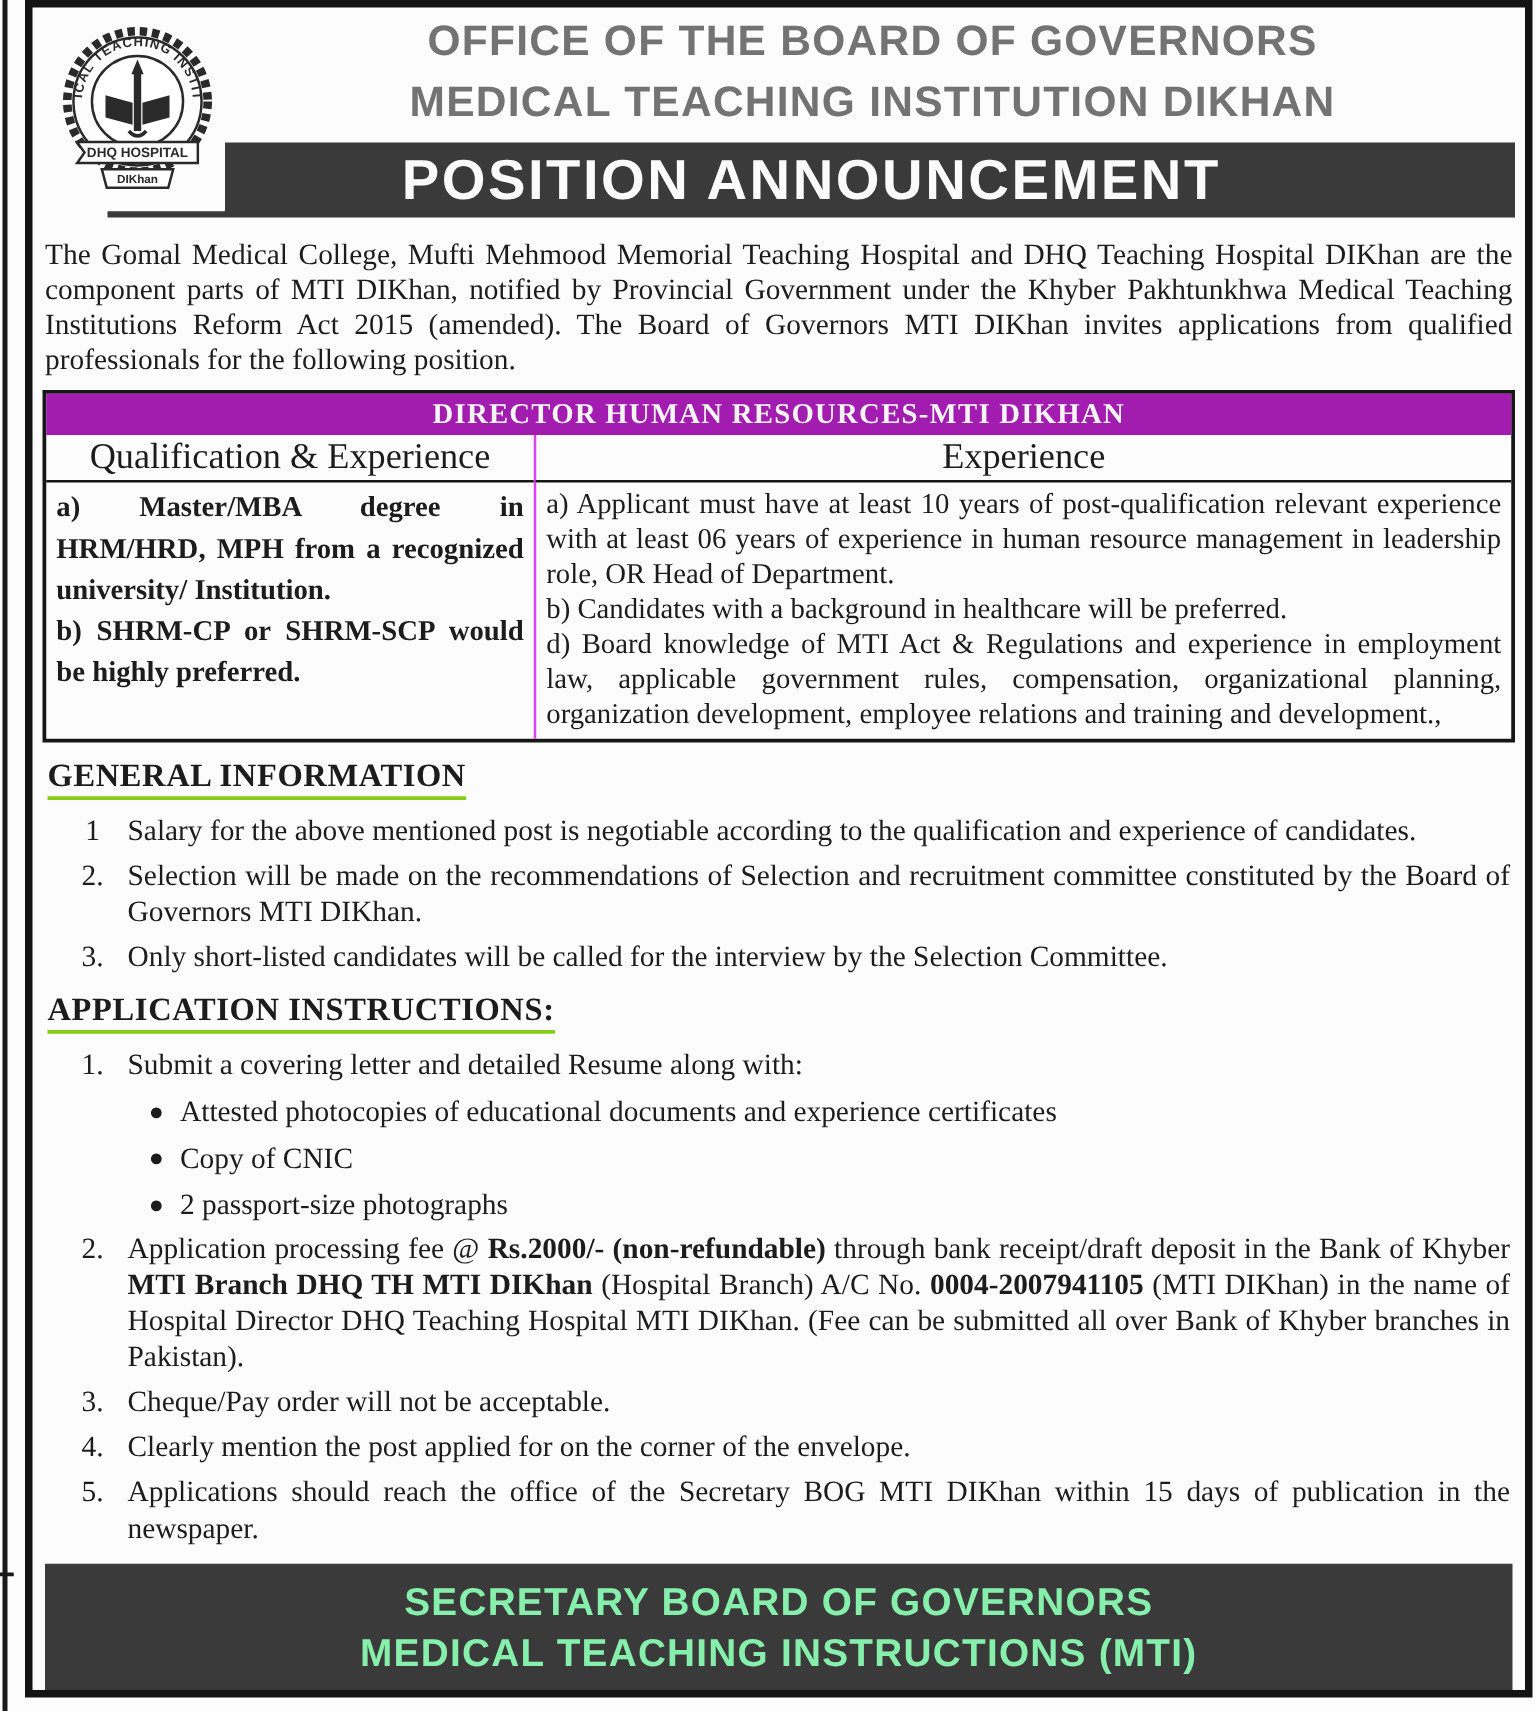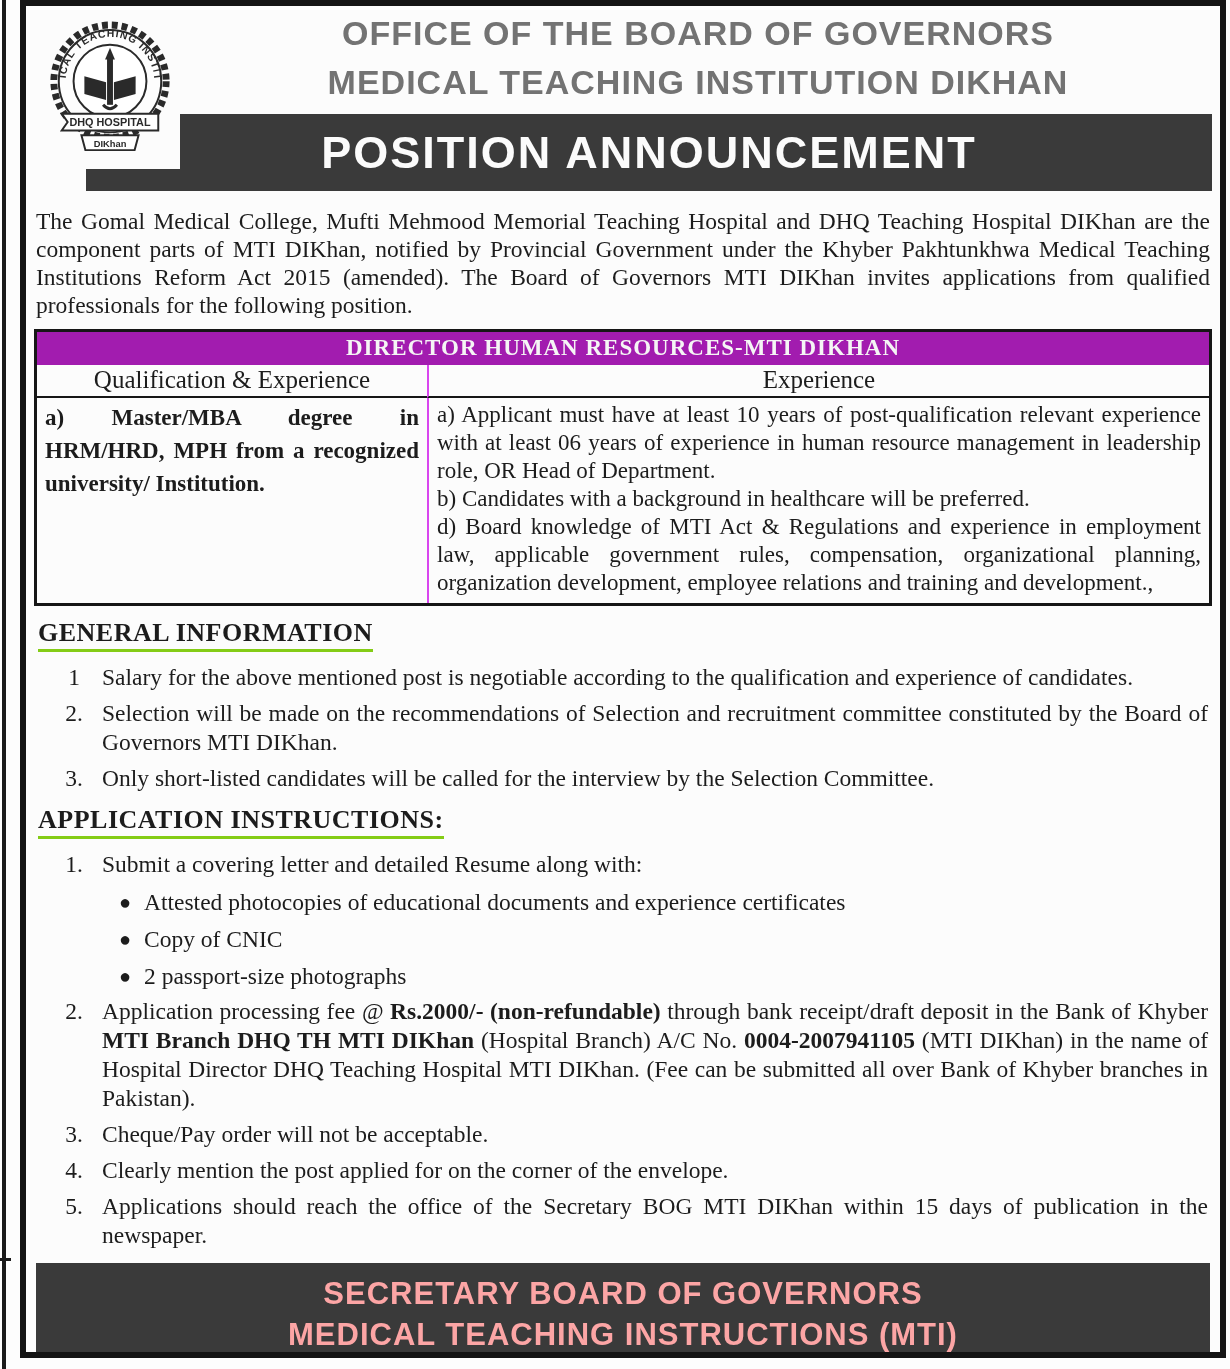--- a/index.html
+++ b/index.html
@@ -20,21 +20,21 @@
   .inner { position:relative; width:100%; height:100%; padding:0 8px; }
 
   
   .masthead { padding-left:150px; text-align:center; }
   .org-line {
     font-family:"Liberation Sans","DejaVu Sans",sans-serif;
     font-weight:900; font-size:34px; letter-spacing:1px; color:#737373;
     line-height:44px; margin-top:5px;
   }
   .banner {
-    margin:10px 0 16px 52px; height:77px; background:#3a3a3a;
+    margin:10px 0 16px 52px; height:60px; background:#3a3a3a;
     display:flex; align-items:center; justify-content:center;
   }
   .banner-text {
     font-family:"Liberation Sans","DejaVu Sans",sans-serif;
     font-weight:900; font-size:45px; letter-spacing:2px; color:#fbfbfb;
   }
 
   
   .logo-box {
     position:absolute; left:14px; top:4px; width:140px; height:154px;
@@ -49,21 +49,21 @@
 
   
   .postable { margin-top:7px; border:3px solid #161616; }
   .pt-title {
     background:#a21caf; color:#f5f5f5; text-align:center;
     font-weight:bold; font-size:23px; letter-spacing:1px; padding:3px 0 4px;
   }
   .pt-row { display:grid; grid-template-columns:390px 1fr; }
   .pt-h {
     border-bottom:2px solid #161616; text-align:center;
-    font-size:25px; padding:1px 0 2px;
+    font-size:29px; padding:1px 0 2px;
   }
   .pt-h + .pt-h, .pt-cell + .pt-cell { border-left:2px solid #d946ef; }
   .pt-cell { padding:3px 8px 6px; }
   .pt-cell p { font-size:23px; text-align:justify; }
   .cell-qual p { line-height:33px;font-weight:bold; }
   .cell-exp p  { line-height:28px; }
 
   
   .sec-head {
     display:inline-block; margin:12px 0 4px 4px;
@@ -77,21 +77,21 @@
   .bullet-item .dot { width:38px; flex:0 0 38px; text-align:center; font-size:20px; }
   .bullet-item .txt { flex:1; }
   .b { font-weight:bold; }
 
   
   .footer {
     margin:13px 2px 0 2px; background:#3a3a3a; padding:10px 0 12px; text-align:center;
   }
   .footer-line {
     font-family:"Liberation Sans","DejaVu Sans",sans-serif;
-    font-weight:800; font-size:31px; letter-spacing:1px; color:#fca5a5;
+    font-weight:800; font-size:31px; letter-spacing:1px; color:#86efac;
     line-height:41px;
   }
 </style>
 </head>
 <body>
 
 <div class="page">
   <div class="sideline"></div>
   <div class="sideline-tick"></div>
 
@@ -136,20 +136,21 @@
 
       <div class="postable">
         <div class="pt-title">DIRECTOR HUMAN RESOURCES-MTI DIKHAN</div>
         <div class="pt-row">
           <div class="pt-h">Qualification &amp; Experience</div>
           <div class="pt-h">Experience</div>
         </div>
         <div class="pt-row">
           <div class="pt-cell cell-qual">
             <p>a) Master/MBA degree in HRM/HRD, MPH from a recognized university/ Institution.</p>
+            <p>b) SHRM-CP or SHRM-SCP would be highly preferred.</p>
           </div>
           <div class="pt-cell cell-exp">
             <p>a) Applicant must have at least 10 years of post-qualification relevant experience with at least 06 years of experience in human resource management in leadership role, OR Head of Department.</p>
             <p>b) Candidates with a background in healthcare will be preferred.</p>
             <p>d) Board knowledge of MTI Act &amp; Regulations and experience in employment law, applicable government rules, compensation, organizational planning, organization development, employee relations and training and development.,</p>
           </div>
         </div>
       </div>
 
       <div>

